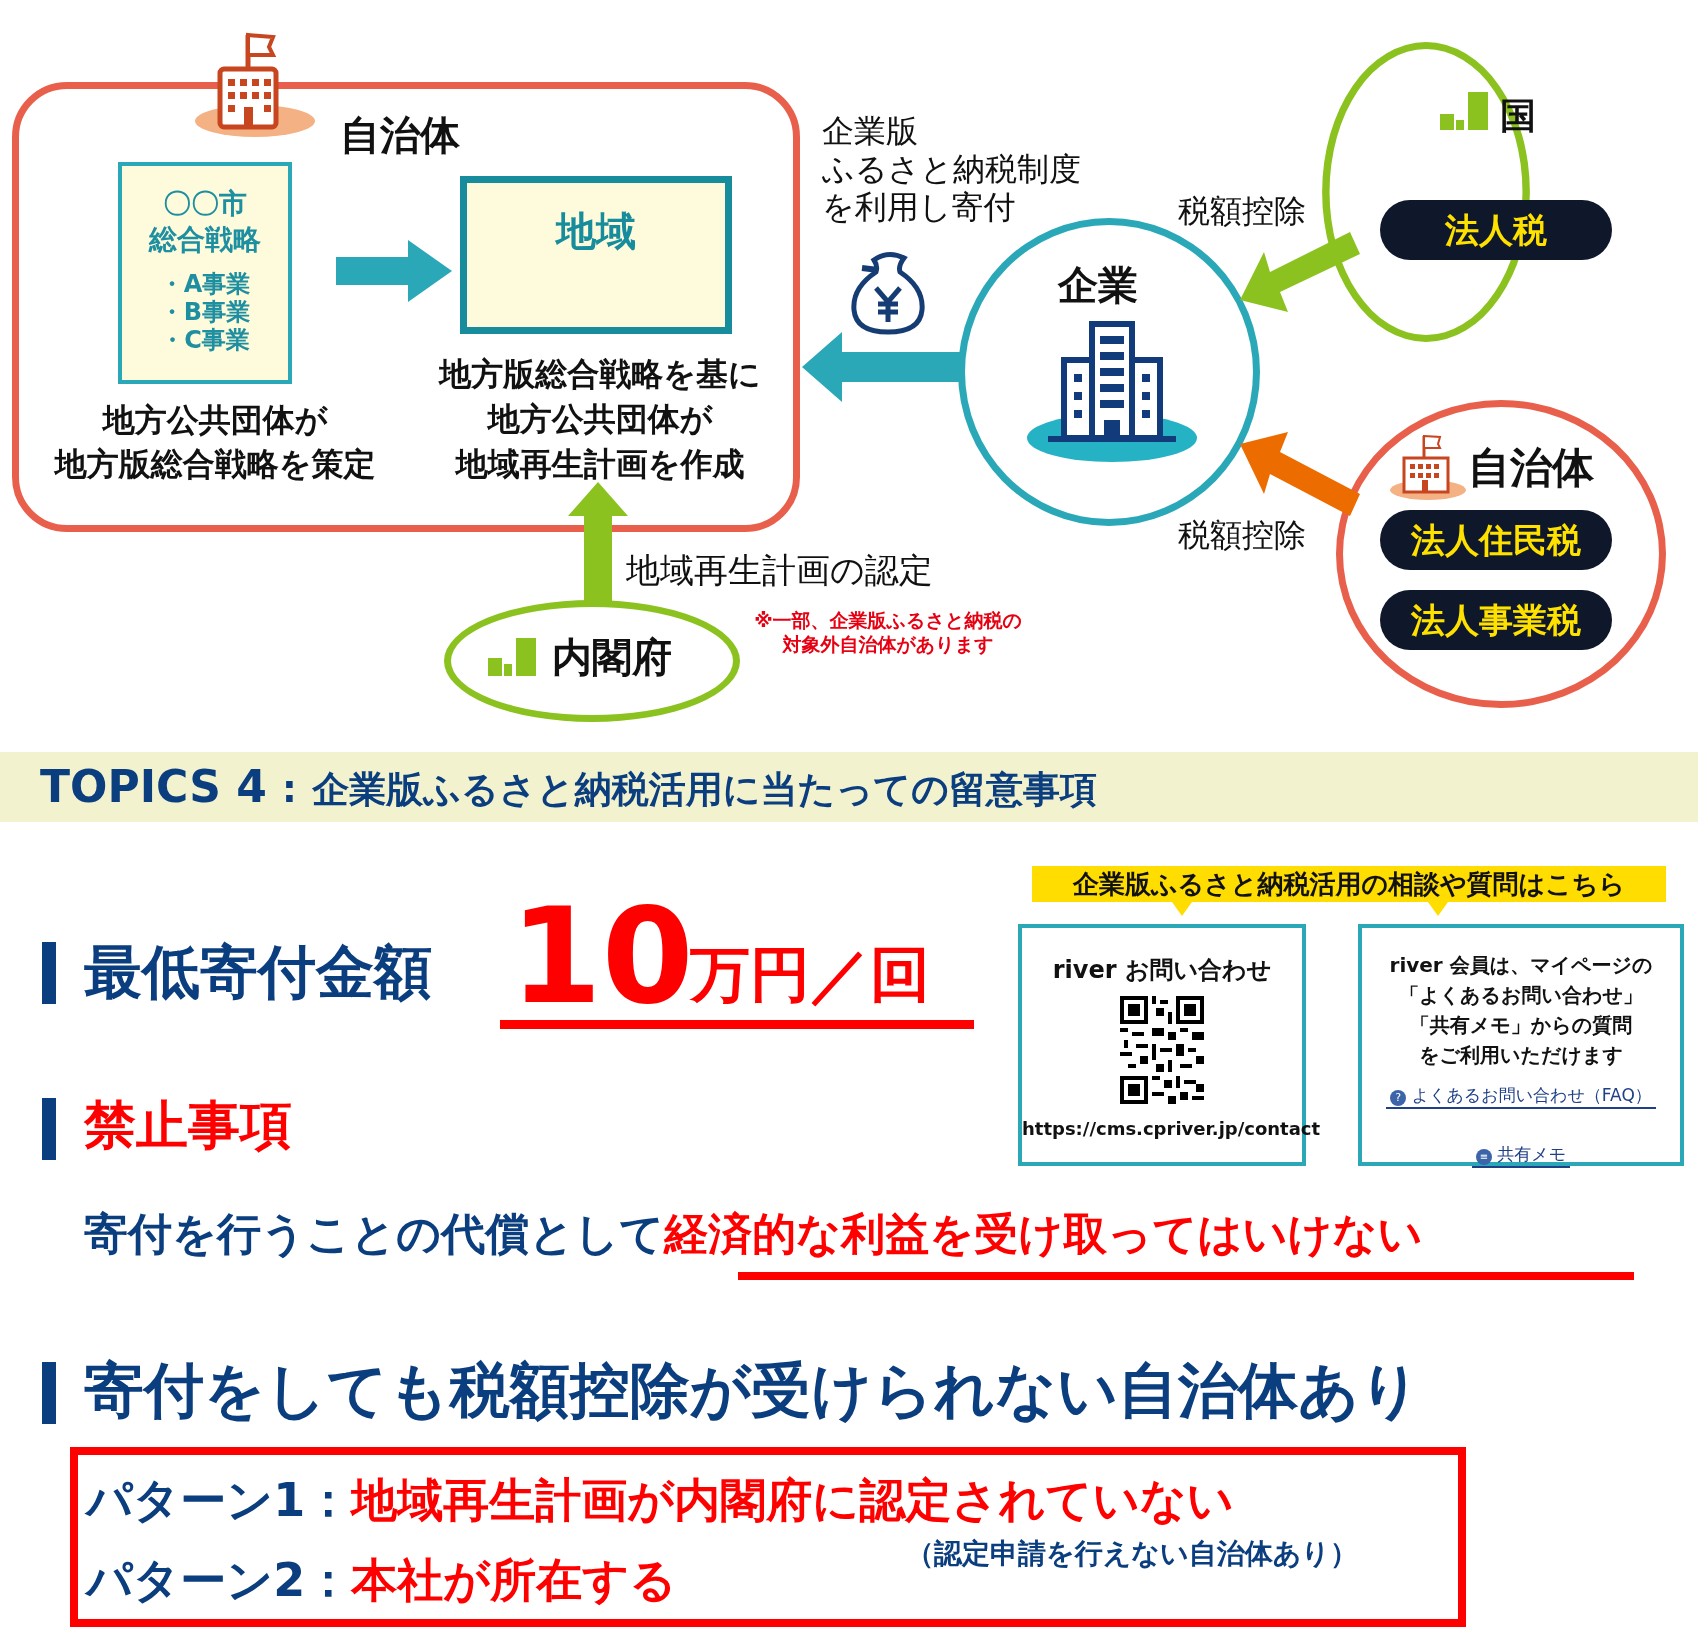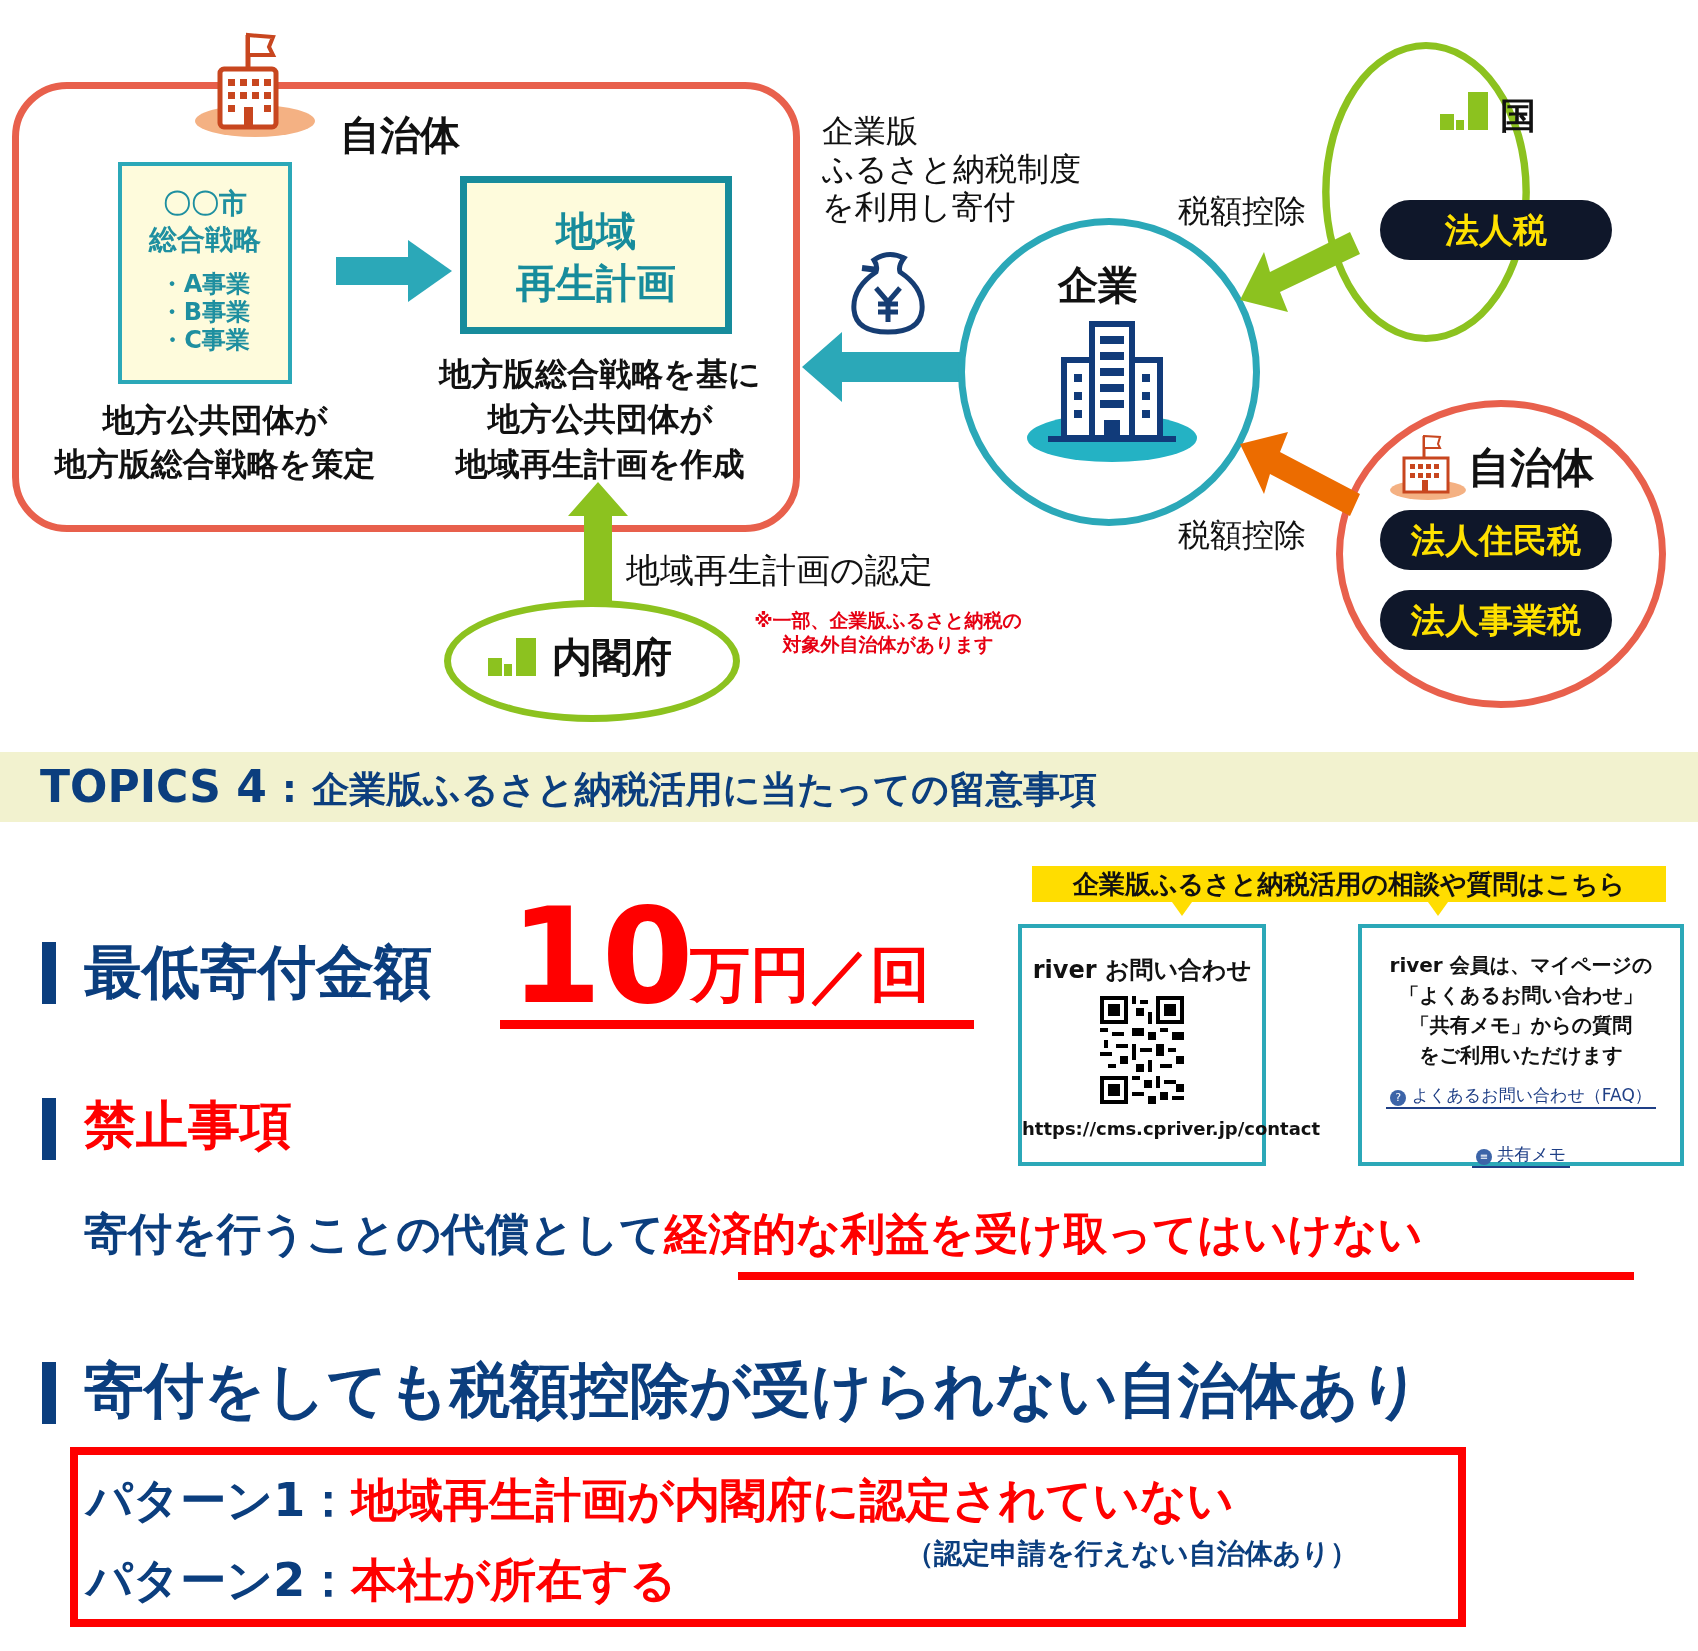--- a/index.html
+++ b/index.html
@@ -65,21 +65,20 @@
   <div>地方版総合戦略を策定</div>
 </div>
 
 <svg class="abs" style="left:336px;top:240px" width="116" height="62">
   <rect x="0" y="17" width="72" height="28" fill="#2BA8B8"></rect>
   <polygon points="72,0 116,31 72,62" fill="#2BA8B8"></polygon>
 </svg>
 
 <div class="abs plan-box">
   <div>地域</div>
-  <div>再生計画</div>
 </div>
 <div class="abs txt-black" style="left:400px;top:352px;width:400px;text-align:center;font-size:32px;line-height:45px;">
   <div>地方版総合戦略を基に</div>
   <div>地方公共団体が</div>
   <div>地域再生計画を作成</div>
 </div>
 
 <div class="abs" style="left:822px;top:112px;font-size:32px;line-height:38px;color:#111;">
   <div>企業版</div>
   <div>ふるさと納税制度</div>
@@ -185,21 +184,21 @@
 <div class="abs sec-bar" style="left:42px;top:942px;height:62px;"></div>
 <div class="abs navy b" style="left:84px;top:934px;font-size:58px;line-height:76px;white-space:nowrap;">最低寄付金額</div>
 <div class="abs red b" style="left:510px;top:886px;font-size:132px;line-height:140px;">10</div>
 <div class="abs red b" style="left:690px;top:936px;font-size:60px;line-height:76px;white-space:nowrap;">万円／回</div>
 <div class="abs" style="left:500px;top:1020px;width:474px;height:9px;background:#FF0000;"></div>
 
 <div class="abs yellow-banner">企業版ふるさと納税活用の相談や質問はこちら</div>
 <div class="abs tri" style="left:1172px;top:902px;"></div>
 <div class="abs tri" style="left:1428px;top:902px;"></div>
 
-<div class="abs card" style="left:1018px;top:924px;width:248px;height:242px;">
+<div class="abs card" style="left:1018px;top:924px;width:288px;height:242px;">
   <div style="font-size:24px;margin-top:26px;">river お問い合わせ</div>
   <svg style="display:block;margin:10px auto 0" width="84" height="108" viewBox="0 0 21 27">
     <rect width="21" height="27" fill="#fff"></rect>
     <g fill="#000">
       <rect x="0" y="0" width="7" height="7"></rect>
         <rect x="1" y="1" width="5" height="5" fill="#fff"></rect>
         <rect x="2" y="2" width="3" height="3"></rect>
       <rect x="14" y="0" width="7" height="7"></rect>
         <rect x="15" y="1" width="5" height="5" fill="#fff"></rect>
         <rect x="16" y="2" width="3" height="3"></rect>

